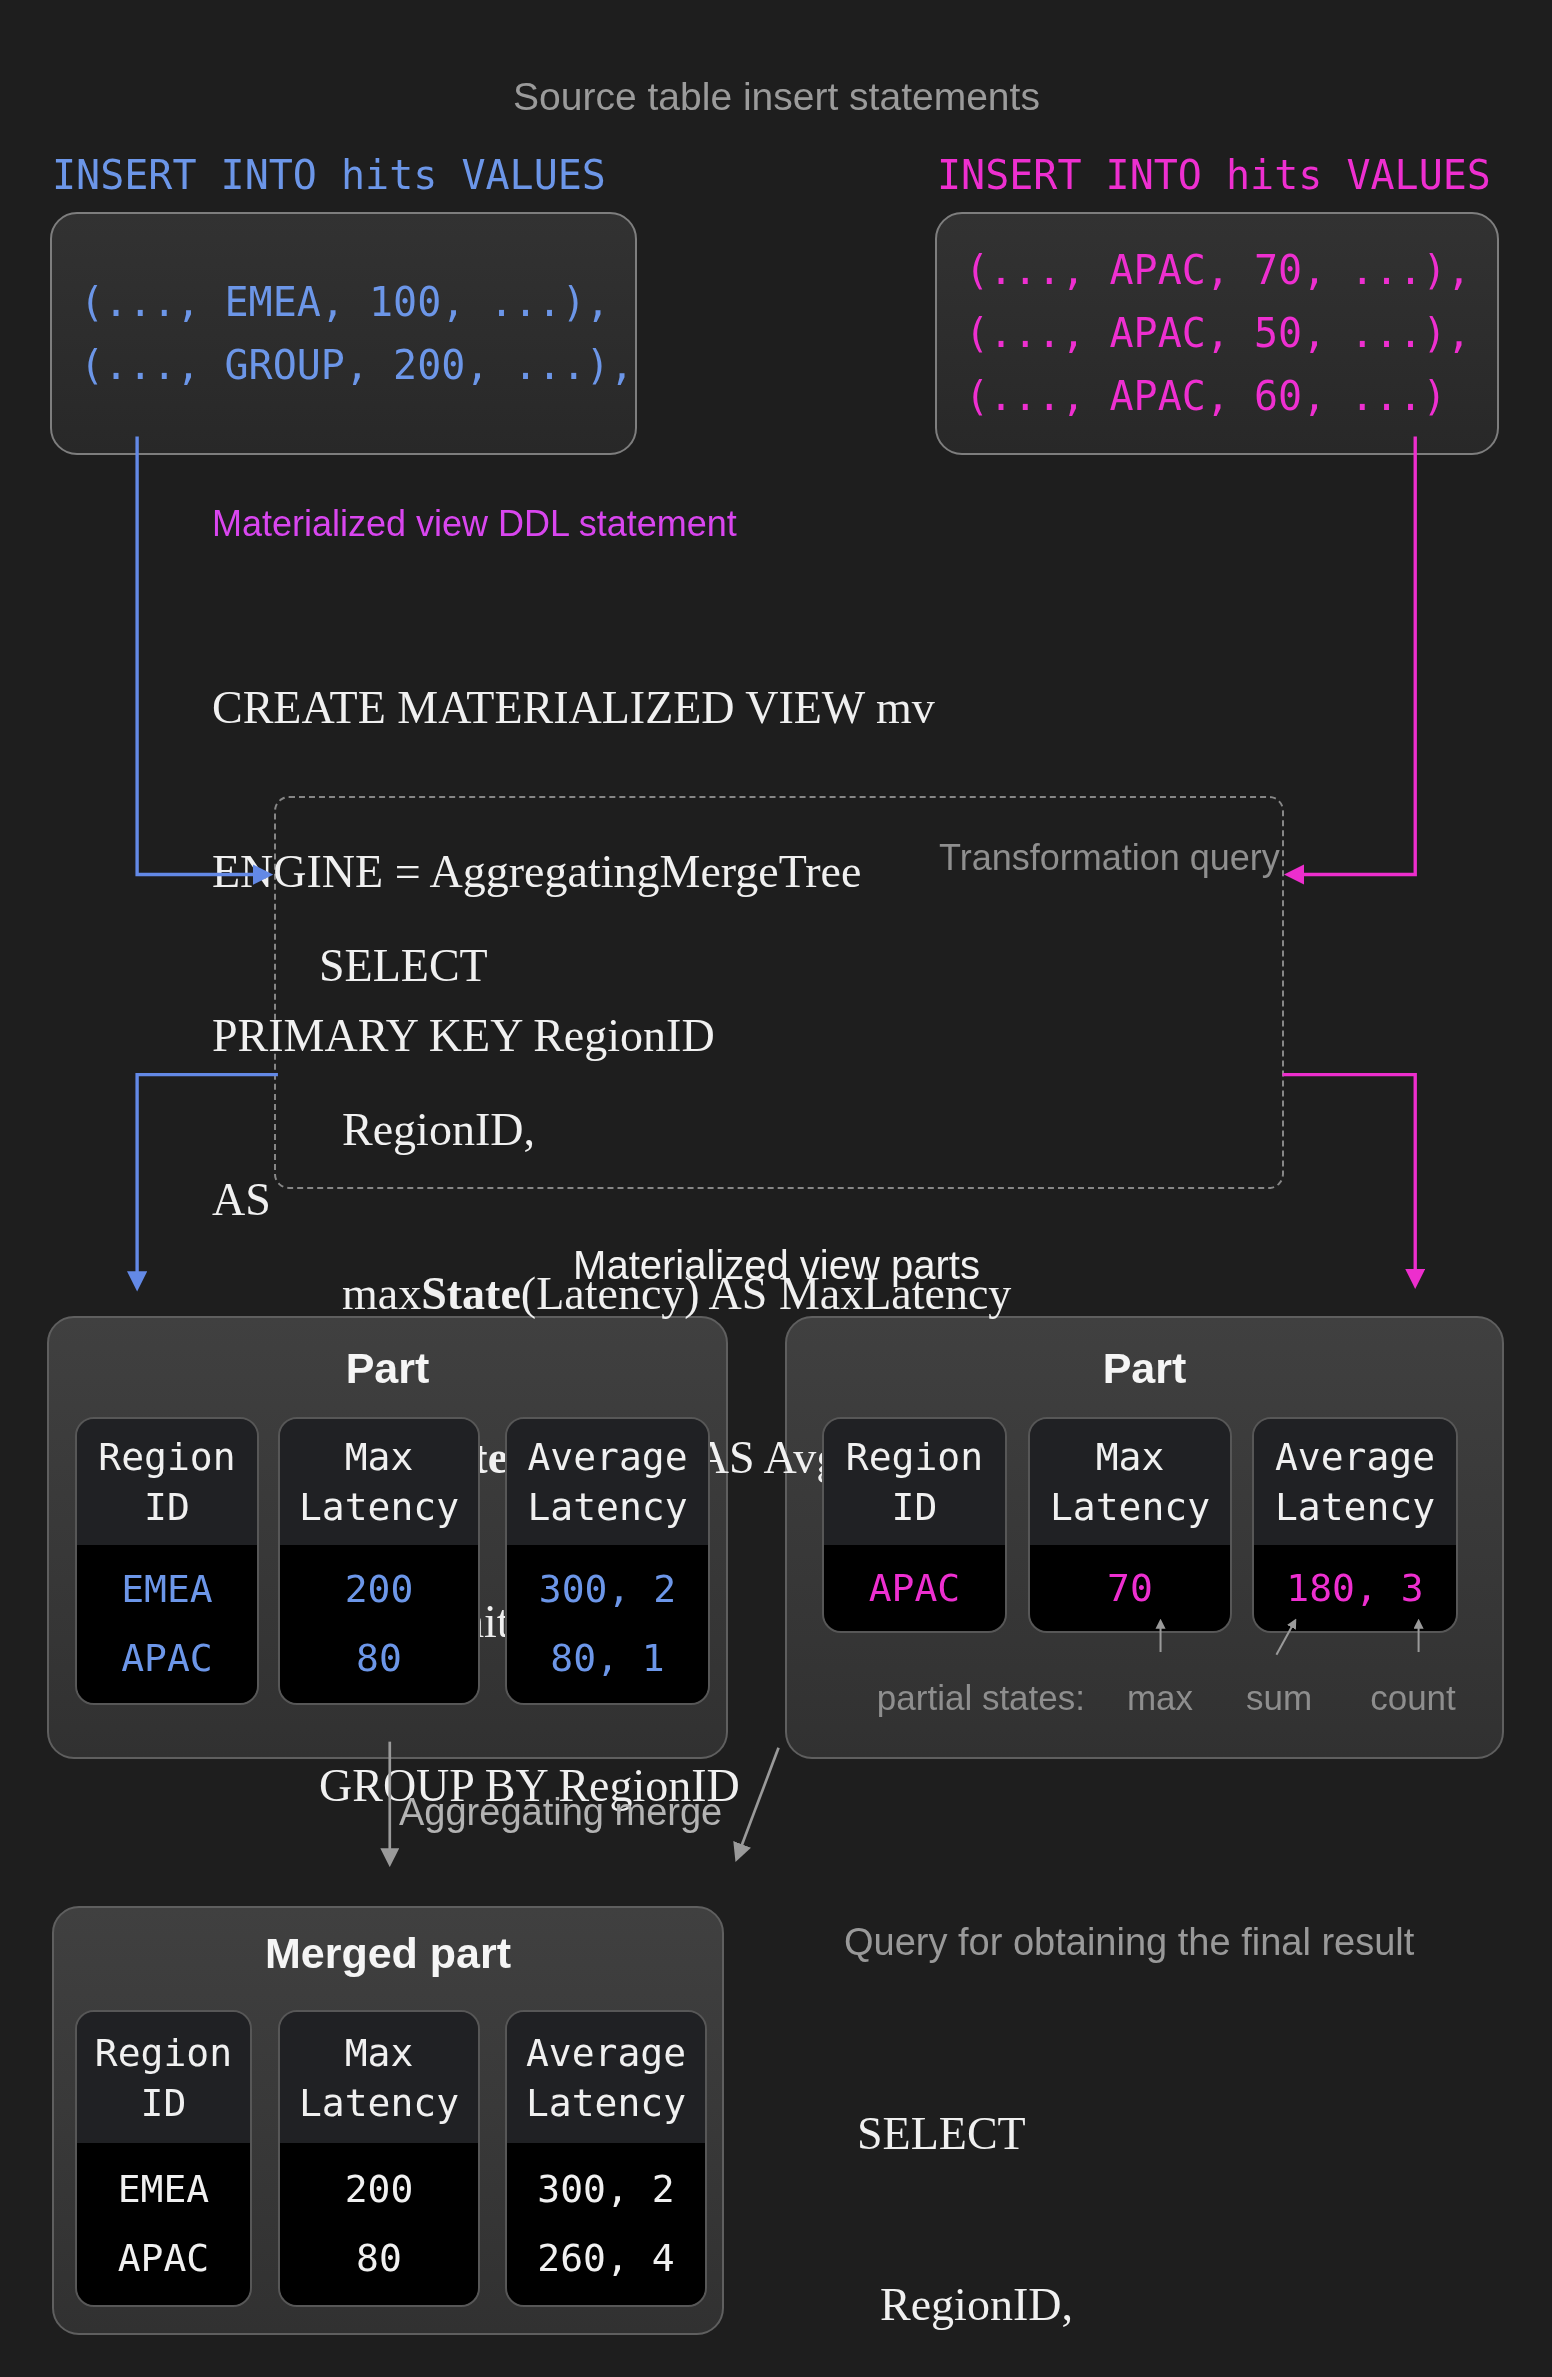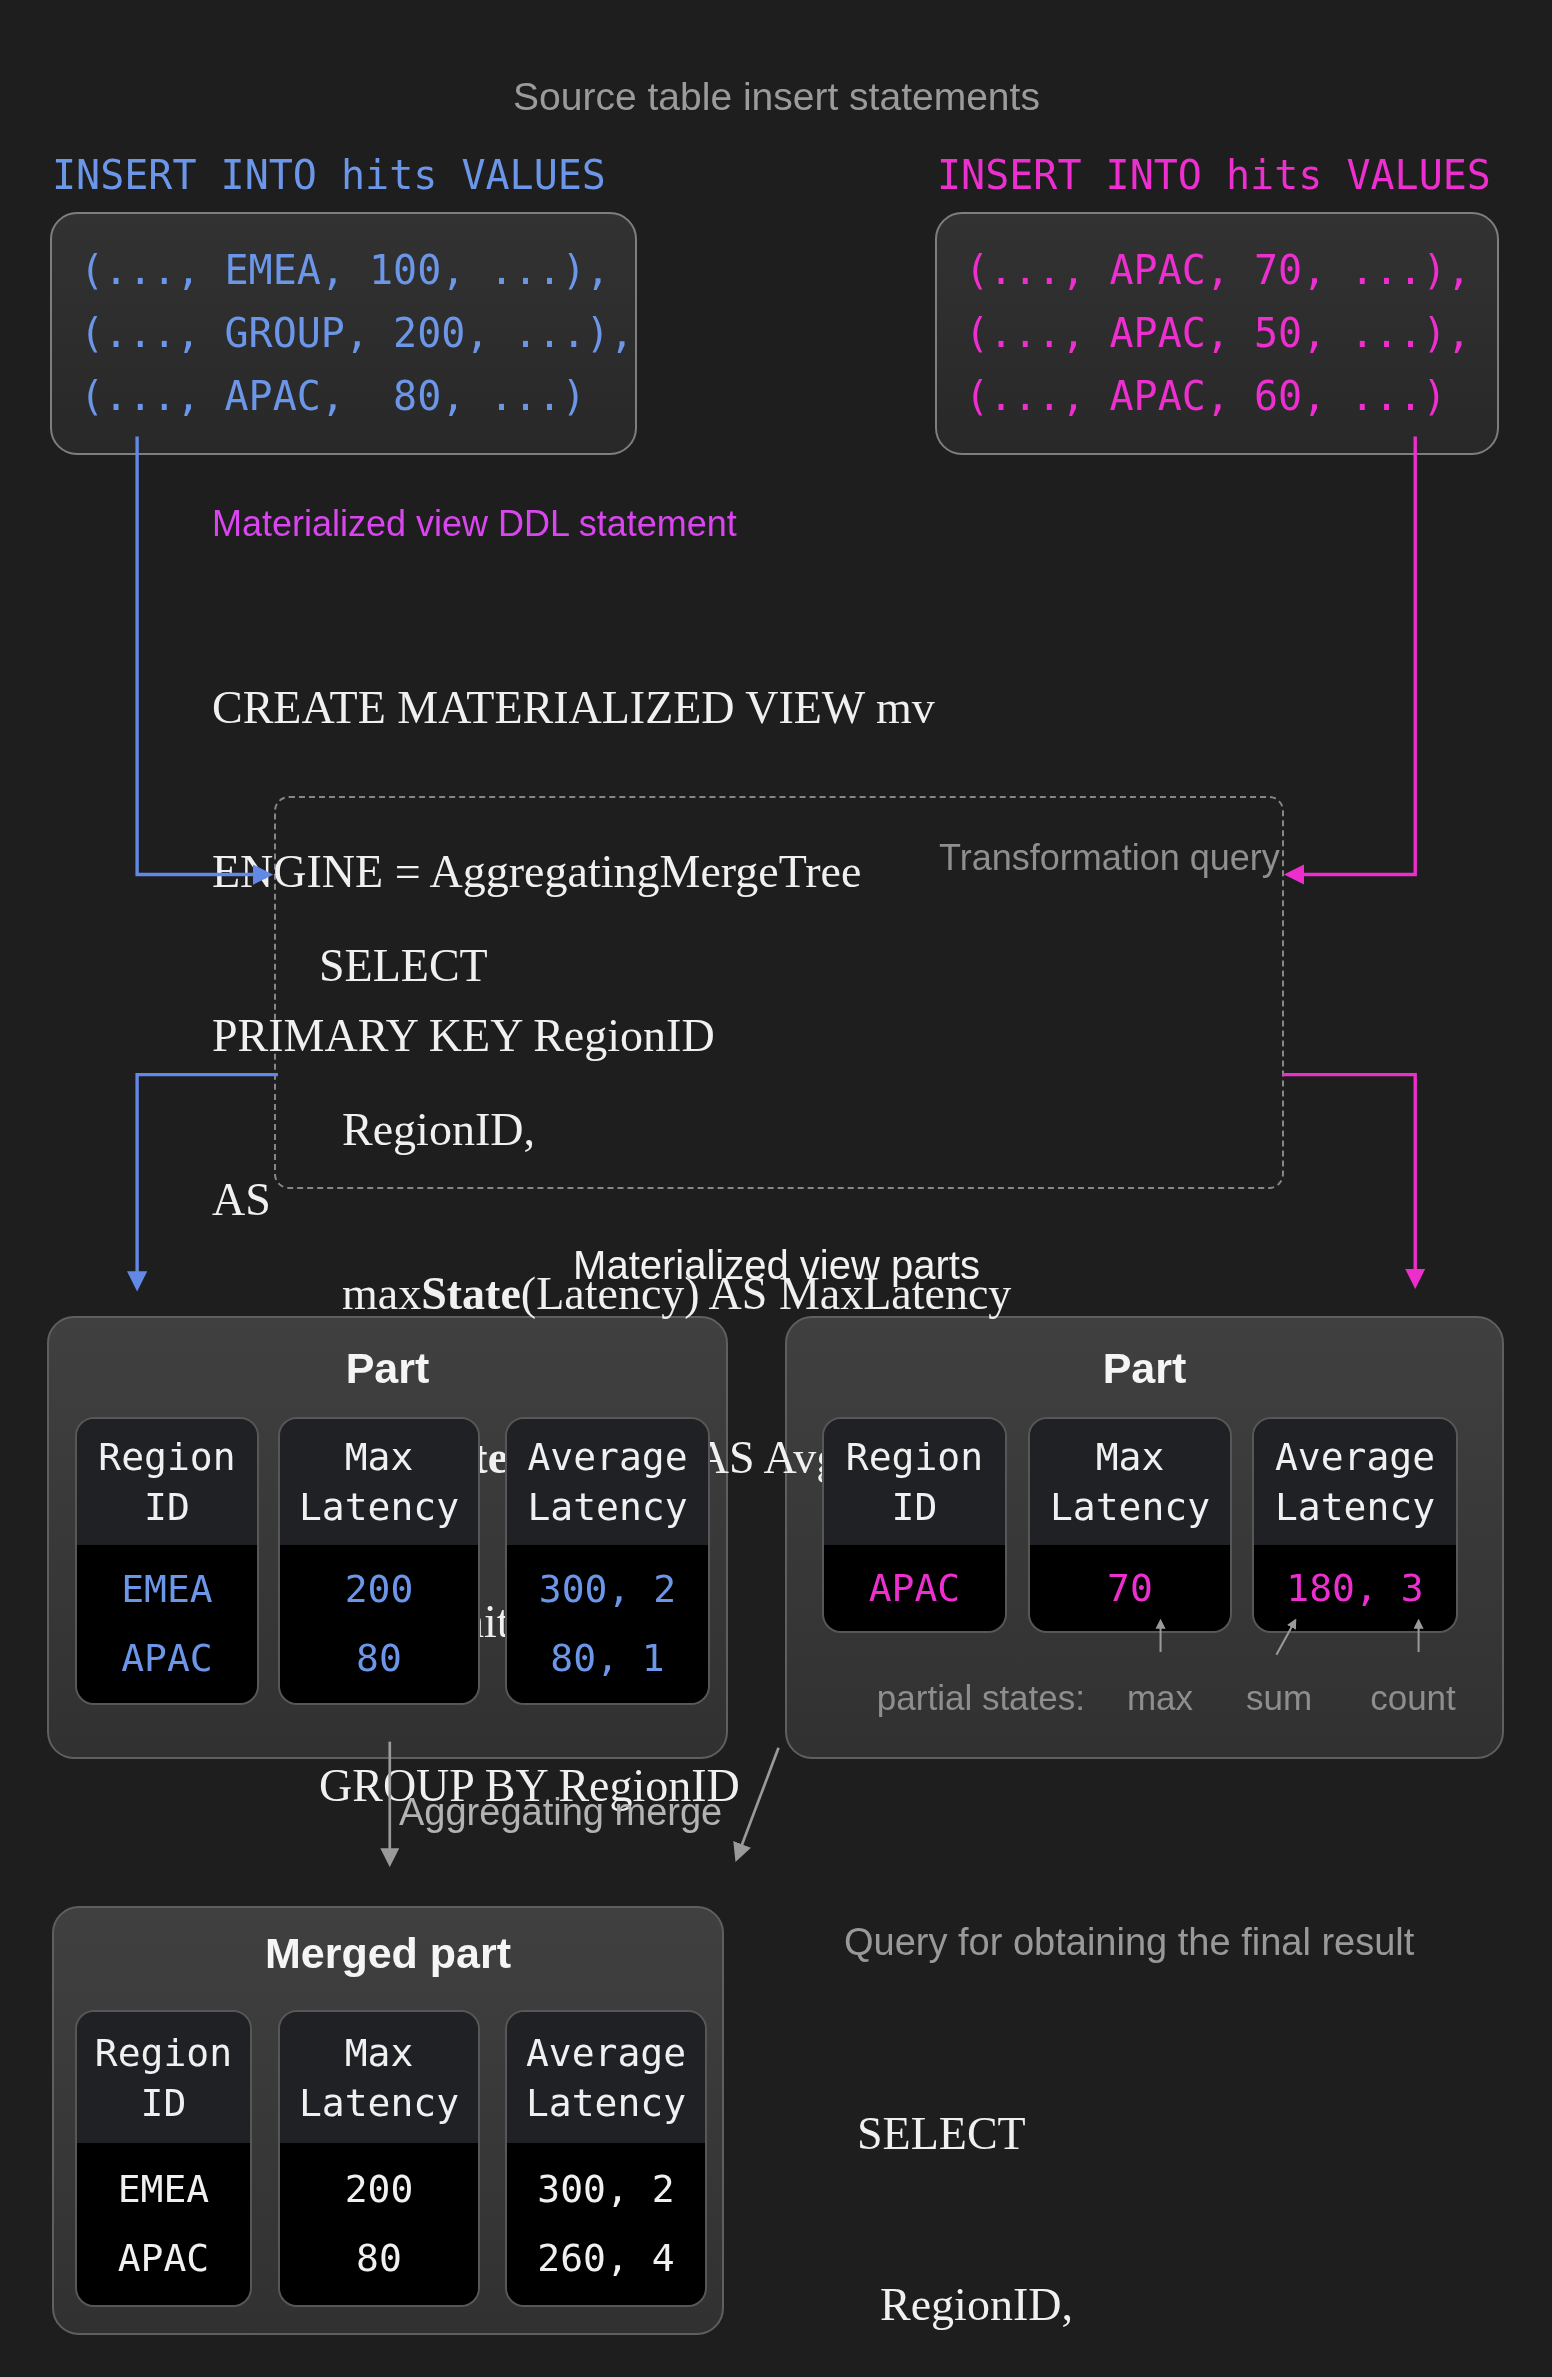--- a/index.html
+++ b/index.html
@@ -87,21 +87,20 @@
     <path d="M1894 2456 L1917 2414" stroke="#9a9a9a" stroke-width="3" fill="none" marker-end="url(#ags)"></path>
     <path d="M2105 2452 V2416" stroke="#9a9a9a" stroke-width="3" fill="none" marker-end="url(#ags)"></path>
   </svg>
 
   <div class="abs top-title">Source table insert statements</div>
 
   <div class="abs mono code-label blue" style="left:52px;top:135px;">INSERT INTO hits VALUES</div>
   <div class="abs code-box mono blue" style="left:50px;top:193px;width:587px;height:243px;">
     <div class="row">(..., EMEA, 100, ...),</div>
     <div class="row">(..., GROUP, 200, ...),</div>
-    <div class="row">(..., APAC,  80, ...)</div>
   </div>
 
   <div class="abs mono code-label pink" style="left:937px;top:135px;">INSERT INTO hits VALUES</div>
   <div class="abs code-box mono pink" style="left:935px;top:193px;width:564px;height:243px;">
     <div class="row">(..., APAC, 70, ...),</div>
     <div class="row">(..., APAC, 50, ...),</div>
     <div class="row">(..., APAC, 60, ...)</div>
   </div>
 
   <div class="abs section-caption" style="left:212px;top:483px;">Materialized view DDL statement</div>

